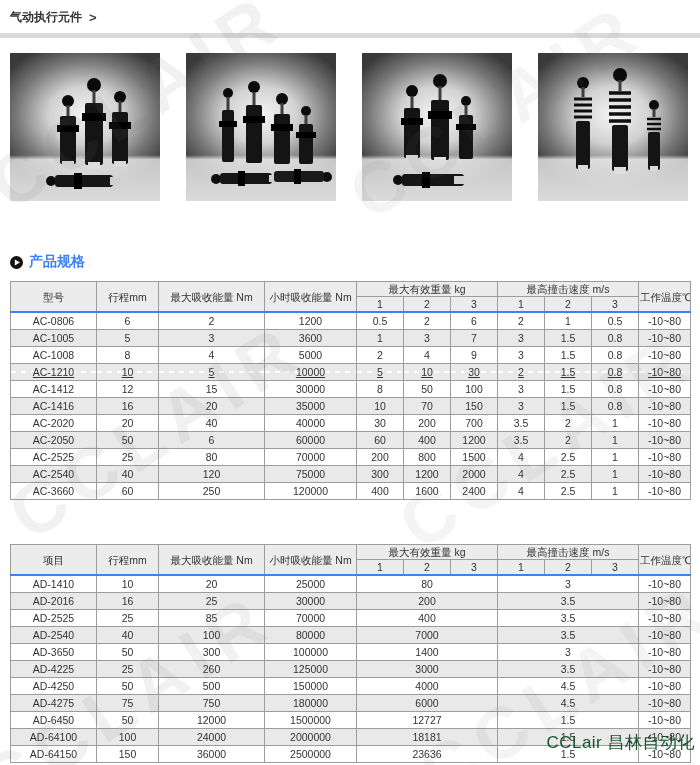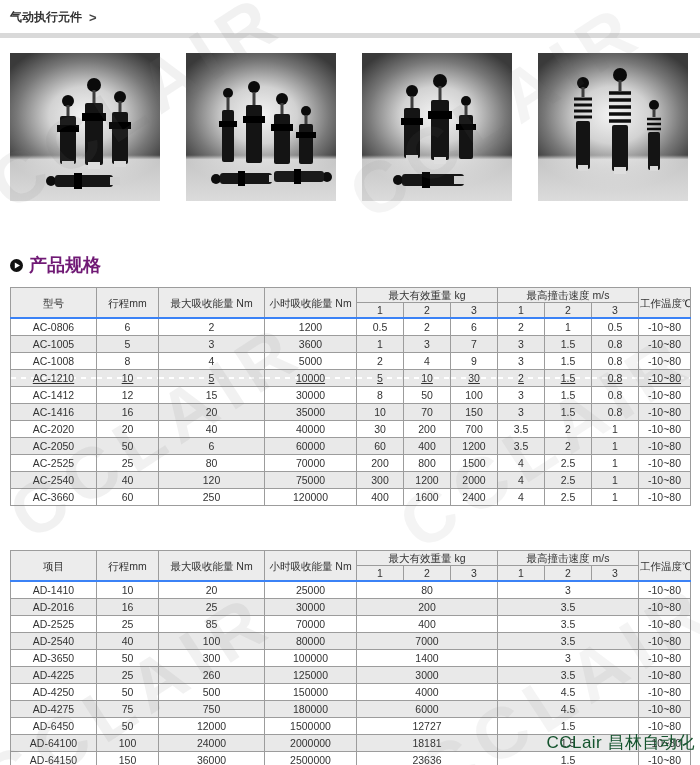--- a/index.html
+++ b/index.html
@@ -21,21 +21,21 @@
   .photo {
     width:150px; height:148px; position:relative; overflow:hidden; flex:none;
     background:
       linear-gradient(to bottom, rgba(0,0,0,0) 69%, rgba(245,245,245,0.75) 72%, rgba(228,228,228,0.95) 100%),
       radial-gradient(ellipse 95px 75px at 50% 42%, #f4f4f4 0%, #d2d2d2 38%, #787878 72%, #3a3a3a 100%);
   }
   .photo svg { position:absolute; left:0; top:0; }
 
   
   .section-head { display:flex; align-items:center; gap:6px; margin-top:52px; }
-  .section-title { font-size:18px; font-weight:bold; color:#701a75; }
+  .section-title { font-size:14px; font-weight:bold; color:#3b82f6; }
 
   
   table.spec {
     width:680px; border-collapse:collapse; table-layout:fixed;
     margin-top:10px; border:1px solid #8e8e8e; background:#22c55e;
   }
   table.spec th, table.spec td {
     border:1px solid #9c9c9c; font-size:10.5px; color:#333;
     text-align:center; padding:0 1px; white-space:nowrap; overflow:hidden;
   }

